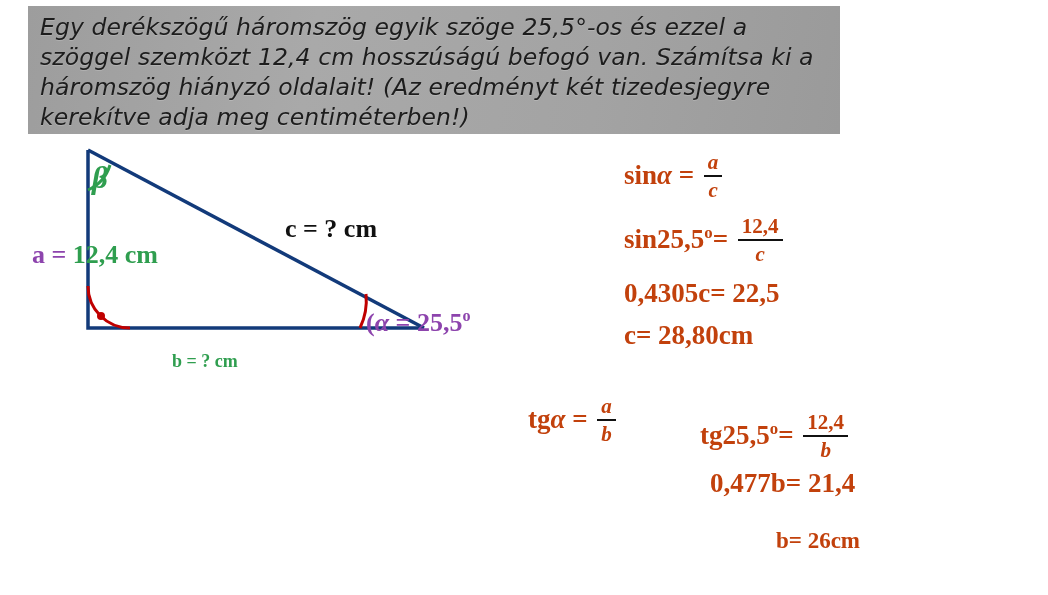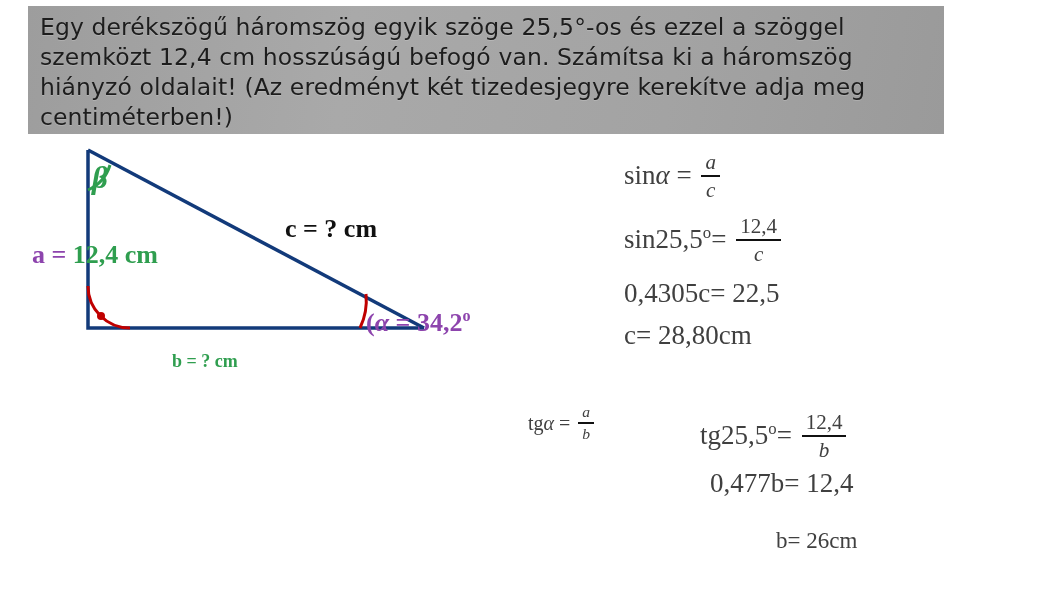--- a/index.html
+++ b/index.html
@@ -12,27 +12,28 @@
     background: #ffffff;
     font-family: "Liberation Serif", serif;
     overflow: hidden;
     position: relative;
   }
 
   .problem-banner {
     position: absolute;
     left: 28px;
     top: 6px;
-    width: 916px;
+    width: 812px;
     height: 128px;
     background: #a6a6a6;
     background-image: linear-gradient(100deg, #9d9d9d 0%, #a9a9a9 35%, #a3a3a3 70%, #9a9a9a 100%);
     box-sizing: border-box;
     padding: 6px 8px 4px 12px;
     overflow: hidden;
+    font-style: italic;
   }
   .problem-banner .ptext {
     font-family: "DejaVu Sans", sans-serif;
     font-size: 23.5px;
     line-height: 30px;
     color: #1d1d1d;
     letter-spacing: 0.1px;
     text-shadow: 0 1px 0 rgba(255,255,255,0.18);
   }
 
@@ -79,22 +80,22 @@
     font-size: 26px;
     color: #8d44ad;
   }
   .lbl-alpha i { font-style: italic; }
   .sup { font-size: 0.62em; vertical-align: super; }
 
   
   .math {
     position: absolute;
     font-family: "Liberation Serif", serif;
-    font-weight: normal;
-    color: #404040;
+    font-weight: bold;
+    color: #c2410c;
     white-space: nowrap;
   }
   .frac {
     display: inline-block;
     vertical-align: middle;
     text-align: center;
     margin: 0 3px;
     position: relative;
     top: -2px;
   }
@@ -110,21 +111,21 @@
     padding: 1px 4px 0 4px;
     font-size: 0.78em;
     line-height: 1.15;
   }
   .it { font-style: italic; }
 
   .m-sin1 { left: 624px; top: 152px; font-size: 27px; }
   .m-sin2 { left: 624px; top: 216px; font-size: 27px; }
   .m-sin3 { left: 624px; top: 278px; font-size: 27px; }
   .m-sin4 { left: 624px; top: 320px; font-size: 27px; }
-  .m-tg1  { left: 528px; top: 396px; font-size: 20px; margin-top: 9px; }
+  .m-tg1  { left: 528px; top: 396px; font-size: 27px; }
   .m-tg2  { left: 700px; top: 412px; font-size: 27px; }
   .m-tg3  { left: 710px; top: 468px; font-size: 27px; }
   .m-tg4  { left: 776px; top: 528px; font-size: 23px; }
 </style>
 </head>
 <body>
 
 <div class="problem-banner">
   <div class="ptext">Egy derékszögű háromszög egyik szöge 25,5°-os és ezzel a szöggel szemközt 12,4 cm hosszúságú befogó van. Számítsa ki a háromszög hiányzó oldalait! (Az eredményt két tizedesjegyre kerekítve adja meg centiméterben!)</div>
 </div>
@@ -145,35 +146,35 @@
 </div>
 
 <div class="lbl lbl-beta">β</div>
 
 <div class="lbl lbl-a"><span>a = </span><span class="green">12,4 cm</span></div>
 
 <div class="lbl lbl-c">c = ? cm</div>
 
 <div class="lbl lbl-b">b = ? cm</div>
 
-<div class="lbl lbl-alpha"><span>(</span><i>α</i><span> = 34,2</span><span class="sup">o</span></div>
+<div class="lbl lbl-alpha"><span>(</span><i>α</i><span> = 25,5</span><span class="sup">o</span></div>
 
 <div class="math m-sin1">
   <span>sin</span><i>α</i><span> = </span><span class="frac"><span class="num it">a</span><span class="den it">c</span></span>
 </div>
 
 <div class="math m-sin2">
   <span>sin25,5</span><span class="sup">o</span><span>= </span><span class="frac"><span class="num">12,4</span><span class="den it">c</span></span>
 </div>
 
 <div class="math m-sin3">0,4305c= 22,5</div>
 <div class="math m-sin4">c= 28,80cm</div>
 
 <div class="math m-tg1">
   <span>tg</span><i>α</i><span> = </span><span class="frac"><span class="num it">a</span><span class="den it">b</span></span>
 </div>
 
 <div class="math m-tg2">
   <span>tg25,5</span><span class="sup">o</span><span>= </span><span class="frac"><span class="num">12,4</span><span class="den it">b</span></span>
 </div>
 
-<div class="math m-tg3">0,477b= 12,4</div>
+<div class="math m-tg3">0,477b= 21,4</div>
 <div class="math m-tg4">b= 26cm</div>
 
 </body></html>

